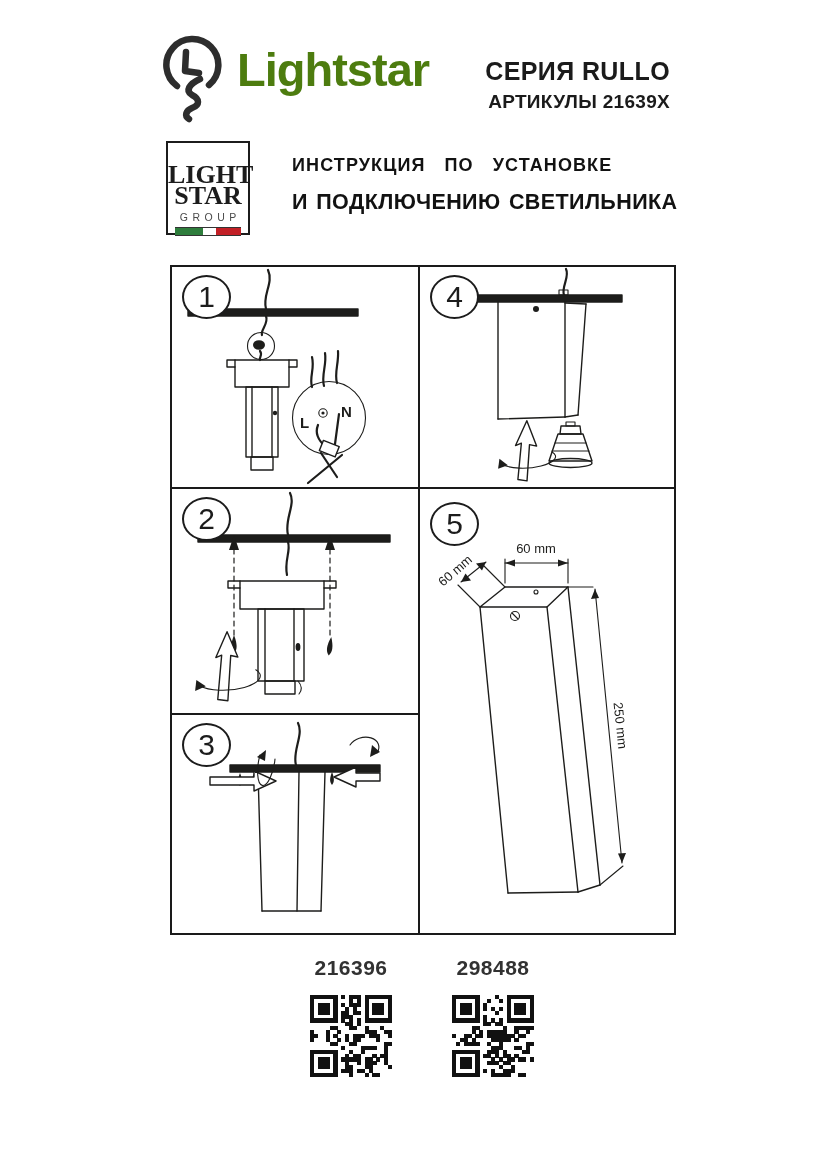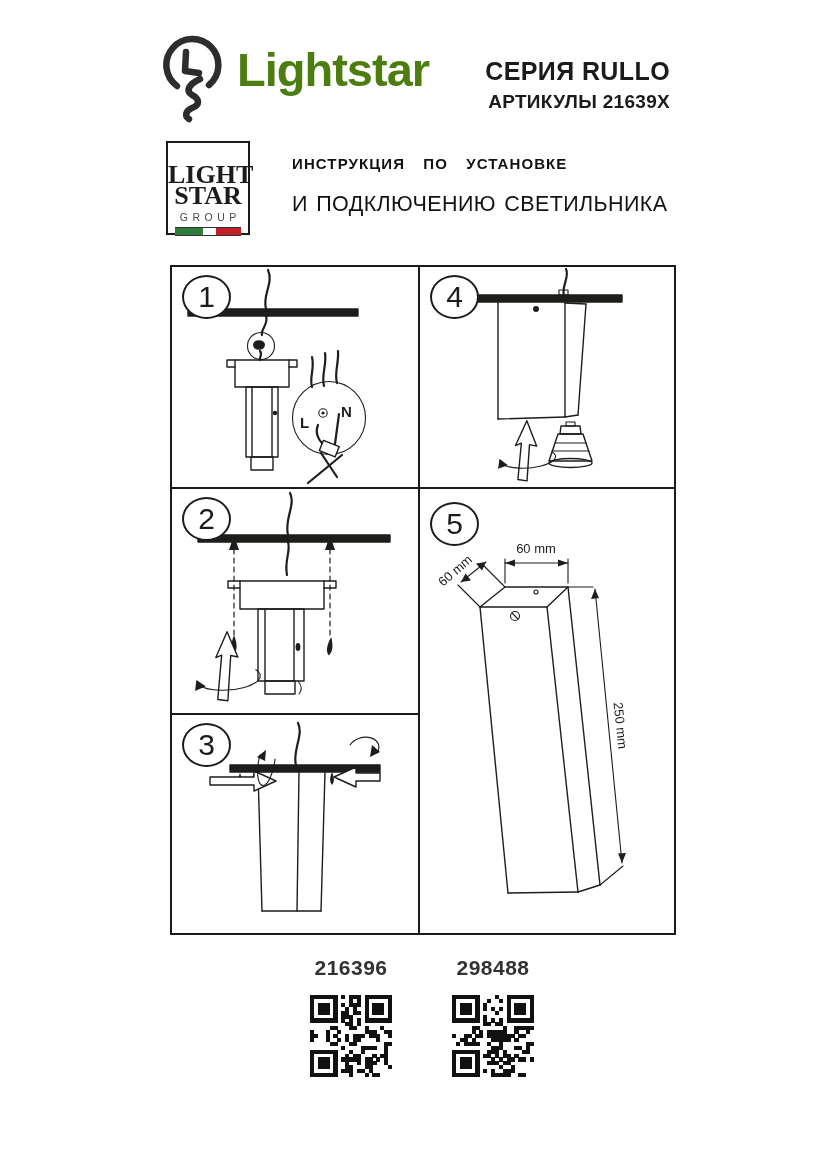--- a/index.html
+++ b/index.html
@@ -19,22 +19,22 @@
              border:2px solid #1c1c1c;background:#fff;padding-top:21px;}
   .gb-line{font-family:"Liberation Serif","DejaVu Serif",serif;font-weight:bold;font-size:26px;
            line-height:.82;text-align:center;color:#1c1c1c;}
   .gb-group{font-size:10.5px;letter-spacing:4.5px;text-indent:4.5px;text-align:center;
             color:#4a4a4a;margin-top:4px;}
   .gb-flag{margin:4px 7px 0 7px;height:7px;display:flex;border-top:1px solid #333;border-bottom:1px solid #333;}
   .gb-flag div{height:100%;}
 
   
   .title{position:absolute;left:292px;top:155px;color:#121212;}
-  .t1{font-size:15px;font-weight:bold;letter-spacing:1.1px;word-spacing:13px;white-space:nowrap;}
-  .t2{font-size:21.5px;font-weight:normal;letter-spacing:.4px;word-spacing:2px;margin-top:20px;white-space:nowrap;text-align:right;}
+  .t1{font-size:18px;font-weight:bold;letter-spacing:1.1px;word-spacing:13px;white-space:nowrap;}
+  .t2{font-size:21.5px;font-weight:bold;letter-spacing:.4px;word-spacing:2px;margin-top:14px;white-space:nowrap;text-align:right;}
 
   
   .grid{position:absolute;left:170px;top:265px;width:506px;height:670px;}
   .panel{position:absolute;box-sizing:border-box;border:2px solid #1a1a1a;background:#fff;}
   .p1{left:0;top:0;width:250px;height:224px;}
   .p2{left:0;top:222px;width:250px;height:228px;}
   .p3{left:0;top:448px;width:250px;height:222px;}
   .p4{left:248px;top:0;width:258px;height:224px;}
   .p5{left:248px;top:222px;width:258px;height:448px;}
   .panel svg.draw{position:absolute;left:0;top:0;width:100%;height:100%;}

